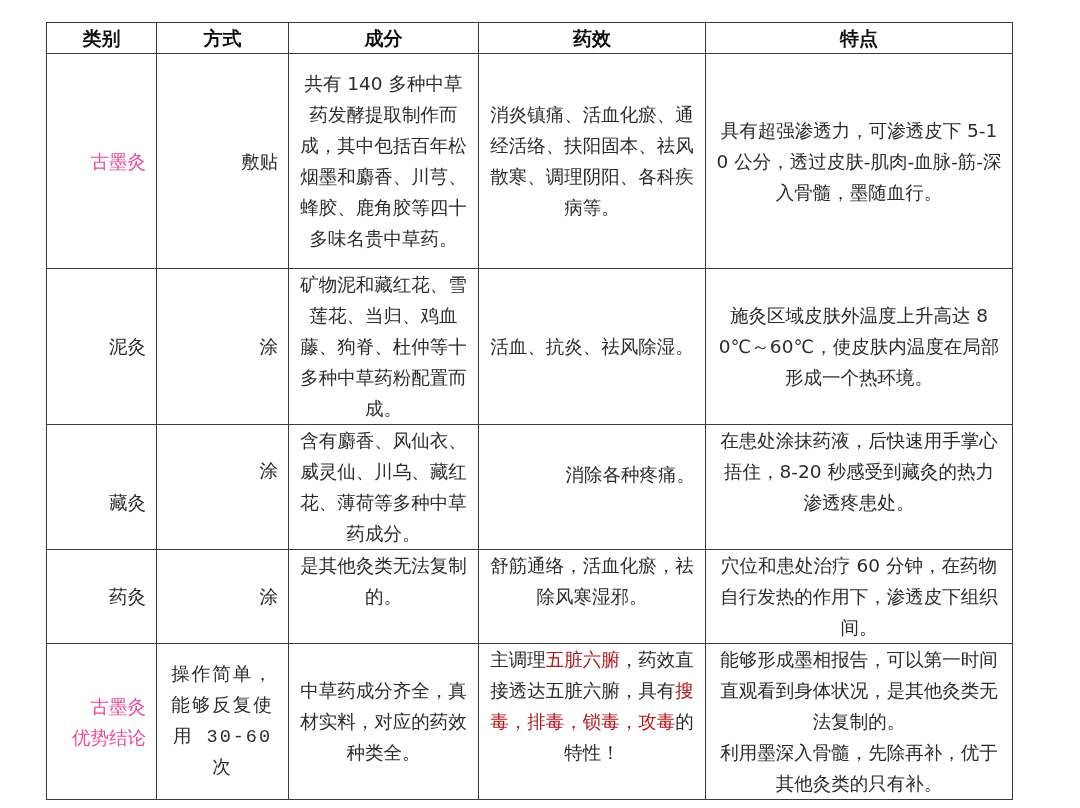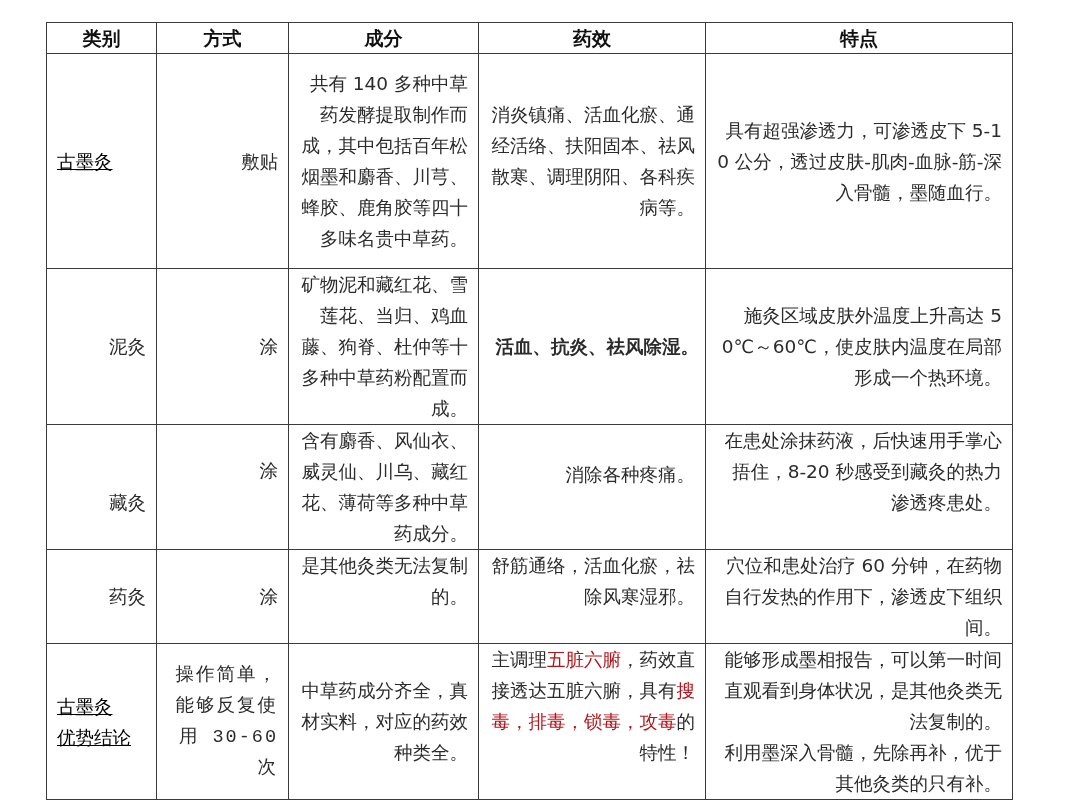--- a/index.html
+++ b/index.html
@@ -34,30 +34,29 @@
     }
     table.cmp th {
       height: 30px;
       font-weight: bold;
       color: #111;
       text-align: center;
       font-size: 19px;
       line-height: 30px;
     }
     .c-center { text-align: right; }
-    .c-left { text-align: right; }
+    .c-left { text-align: center; }
     .red-bold {
       color: #b3141b;
       font-weight: normal;
     }
     .cat-red {
-      color: #000000;
+      color: #ec4899;
       font-weight: bold;
-      text-align: left;
-      text-decoration: underline;
+      text-align: right;
     }
     .va-top { vertical-align: top !important; }
     col.c1 { width: 110px; }
     col.c2 { width: 132px; }
     col.c3 { width: 190px; }
     col.c4 { width: 227px; }
     col.c5 { width: 307px; }
     .cell-stack { display: block; }
   </style>
 </head>
@@ -87,22 +86,22 @@
       <td class="c-center">敷贴</td>
       <td class="c-left">共有 140 多种中草药发酵提取制作而成，其中包括百年松烟墨和麝香、川芎、蜂胶、鹿角胶等四十多味名贵中草药。</td>
       <td class="c-left">消炎镇痛、活血化瘀、通经活络、扶阳固本、祛风散寒、调理阴阳、各科疾病等。</td>
       <td class="c-left">具有超强渗透力，可渗透皮下 5-10 公分，透过皮肤-肌肉-血脉-筋-深入骨髓，墨随血行。</td>
     </tr>
 
     <tr style="height:154px;">
       <td class="c-center">泥灸</td>
       <td class="c-center">涂</td>
       <td class="c-left">矿物泥和藏红花、雪莲花、当归、鸡血藤、狗脊、杜仲等十多种中草药粉配置而成。</td>
-      <td class="c-left" style="white-space:nowrap;padding:0 6px;font-weight:bold;">活血、抗炎、祛风除湿。</td>
-      <td class="c-left">施灸区域皮肤外温度上升高达 50℃～60℃，使皮肤内温度在局部形成一个热环境。</td>
+      <td class="c-left" style="white-space:nowrap;padding:0 6px;">活血、抗炎、祛风除湿。</td>
+      <td class="c-left">施灸区域皮肤外温度上升高达 80℃～60℃，使皮肤内温度在局部形成一个热环境。</td>
     </tr>
 
     <tr style="height:123px;">
       <td class="c-center" style="vertical-align:top;padding-top:62px;margin-top:21px;">
         <span>藏灸</span>
       </td>
       <td class="c-center va-top" style="padding-top:30px;">
         <span>涂</span>
       </td>
       <td class="c-left">含有麝香、风仙衣、威灵仙、川乌、藏红花、薄荷等多种中草药成分。</td>

